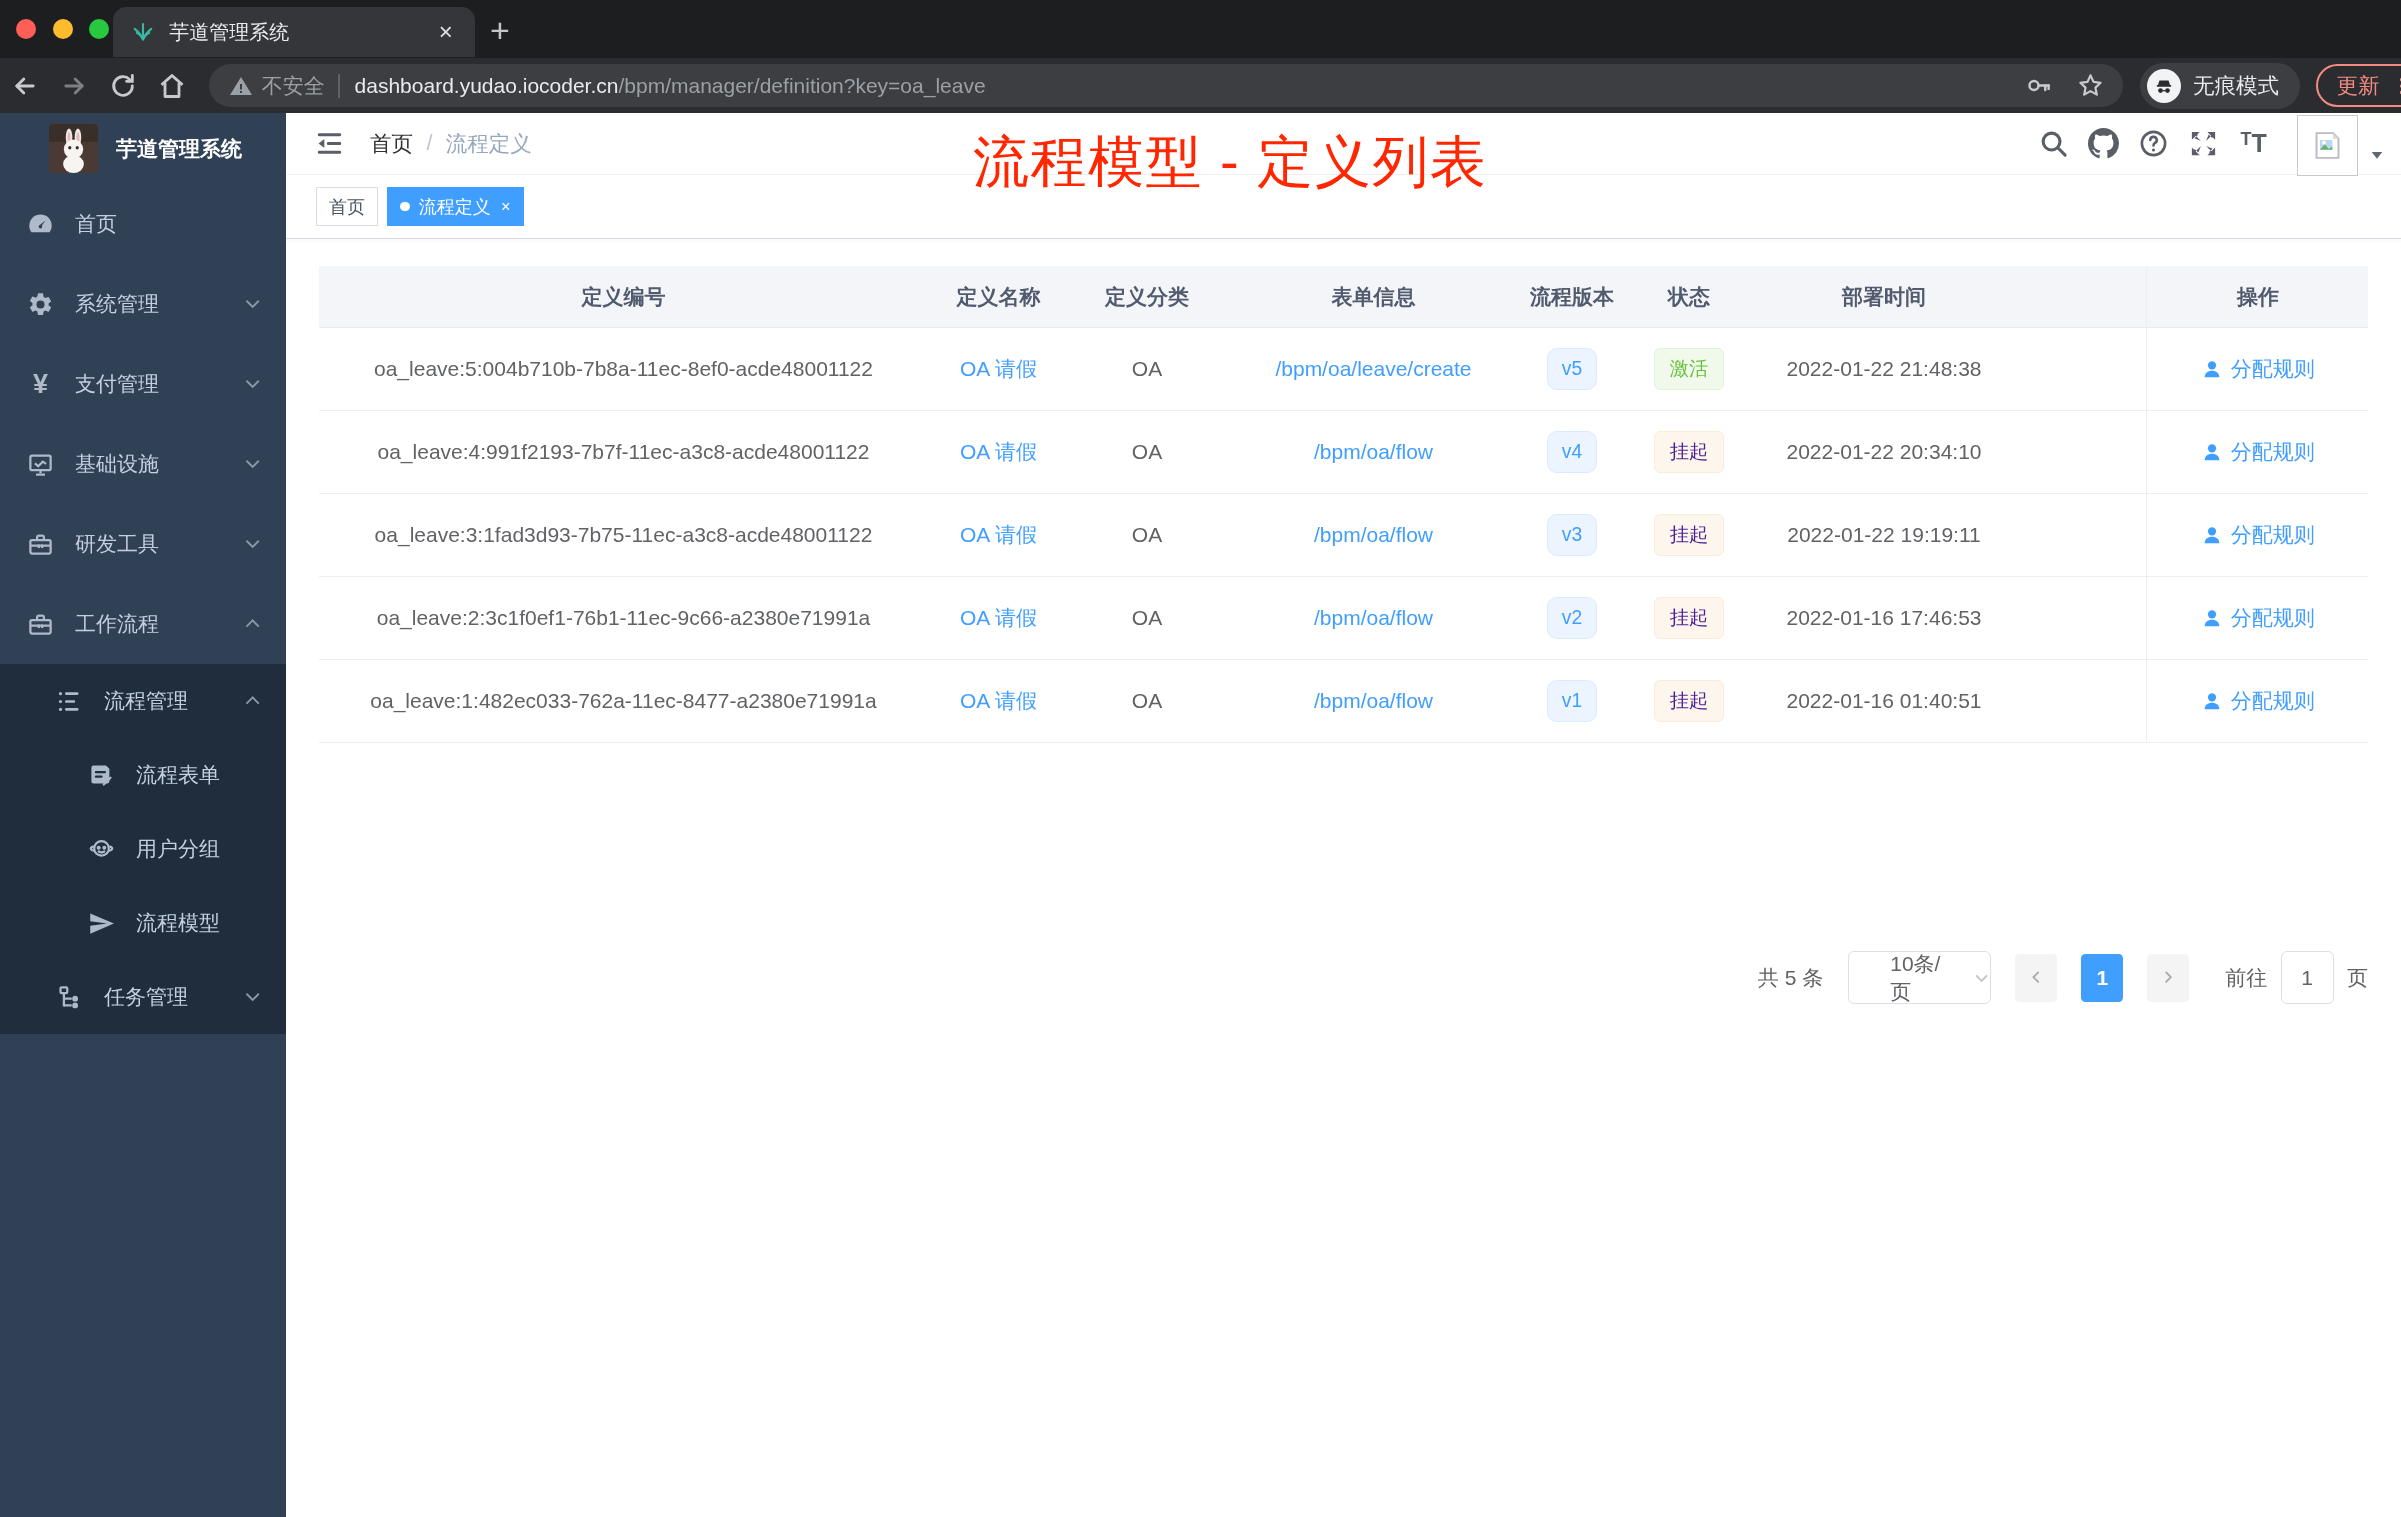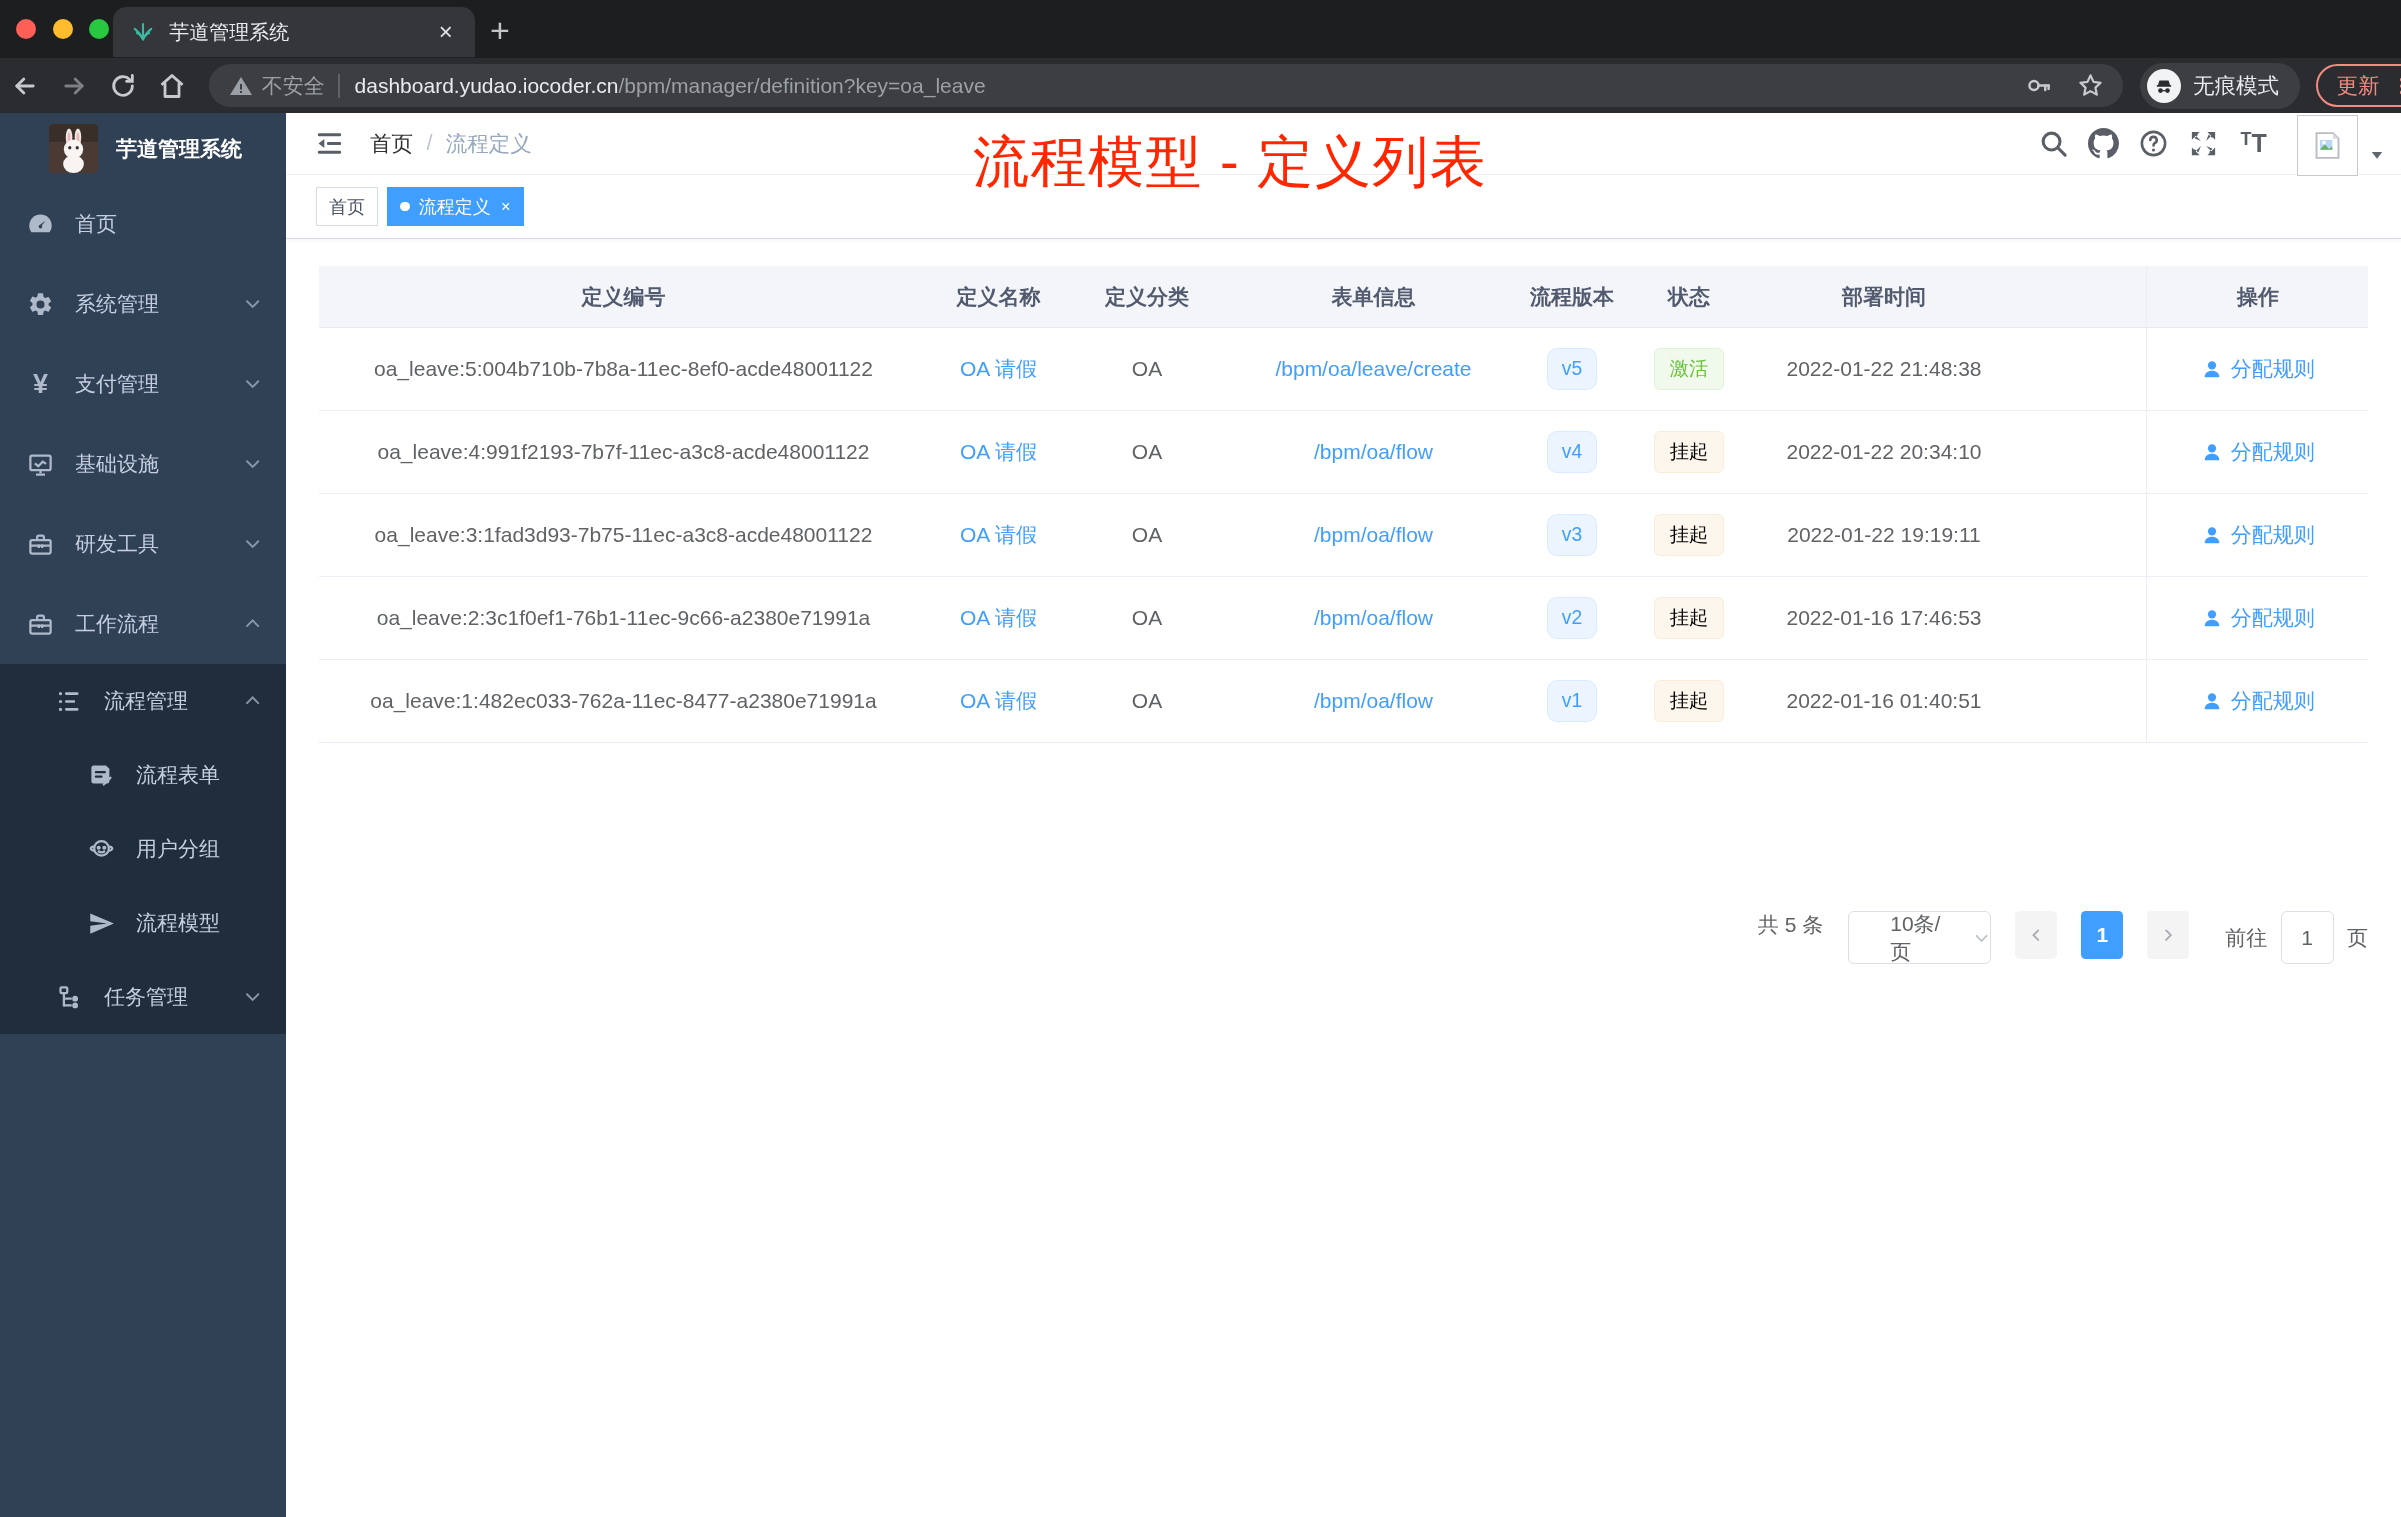--- a/index.html
+++ b/index.html
@@ -98,27 +98,27 @@
   .t-row { display:grid; grid-template-columns:609px 141px 156px 297px 100px 134px 256px 134px 223px; align-items:center; }
   .t-head { background:#f3f5f8; height:62px; font-weight:bold; color:#515a6e; border-bottom:1.5px solid #e6ebf2; }
   .t-body-row { height:83px; border-bottom:1.5px solid #ebeef5; background:#fff; }
   .cell { text-align:center; padding:0 7.4px; white-space:nowrap; overflow:hidden; }
   .cell-op { border-left:1.5px solid #ebeef5; align-self:stretch; display:flex; align-items:center; justify-content:center; }
   .link { color:#409eff; cursor:pointer; }
   .vbadge { display:inline-block; height:42px; line-height:39px; padding:0 13.4px; border-radius:10px;
     background:#ecf5ff; border:1.5px solid #d9ecff; color:#409eff; font-size:19.3px; }
   .sbadge { display:inline-block; height:42px; line-height:39px; padding:0 15px; border-radius:6px; font-size:19.3px; }
   .sbadge[data-type="success"] { background:#f0f9eb; border:1.5px solid #e1f3d8; color:#67c23a; }
-  .sbadge[data-type="warning"] { background:#fdf6ec; border:1.5px solid #faecd8; color:#000000; }
+  .sbadge[data-type="warning"] { background:#fdf6ec; border:1.5px solid #faecd8; color:#4c1d95; }
   .action-link { display:inline-flex; align-items:center; gap:7.4px; color:#409eff; font-size:21px; cursor:pointer; }
   .action-link svg { width:22px; height:22px; display:block; }
 
   
-  .pagination { position:absolute; left:33px; top:672px; width:2049px; display:flex;
-    justify-content:flex-end; color:#606266; font-size:21px; }
+  .pagination { position:absolute; left:33px; top:712px; width:2049px; display:flex;
+    justify-content:flex-end; align-items:center; color:#606266; font-size:21px; }
   .pg-total { margin-right:25px; }
   .pg-size { width:143px; height:53px; border:1.5px solid #dcdfe6; border-radius:6px; display:flex;
     align-items:center; justify-content:center; gap:15px; color:#606266; cursor:pointer;padding-left:41px; }
   .pg-size svg { width:18px; height:18px; color:#c0c4cc; }
   .pg-btn { width:42px; height:48px; background:#f4f4f5; border-radius:4.5px; margin-left:24px;
     display:flex; align-items:center; justify-content:center; color:#a8abb2; cursor:pointer; }
   .pg-btn svg { width:16.3px; height:16.3px; }
   .pg-page { width:42px; height:48px; background:#409eff; color:#fff; border-radius:4.5px; margin-left:24px;
     display:flex; align-items:center; justify-content:center; font-weight:bold; cursor:pointer; }
   .pg-goto { margin-left:36px; display:flex; align-items:center; gap:13.4px; }

